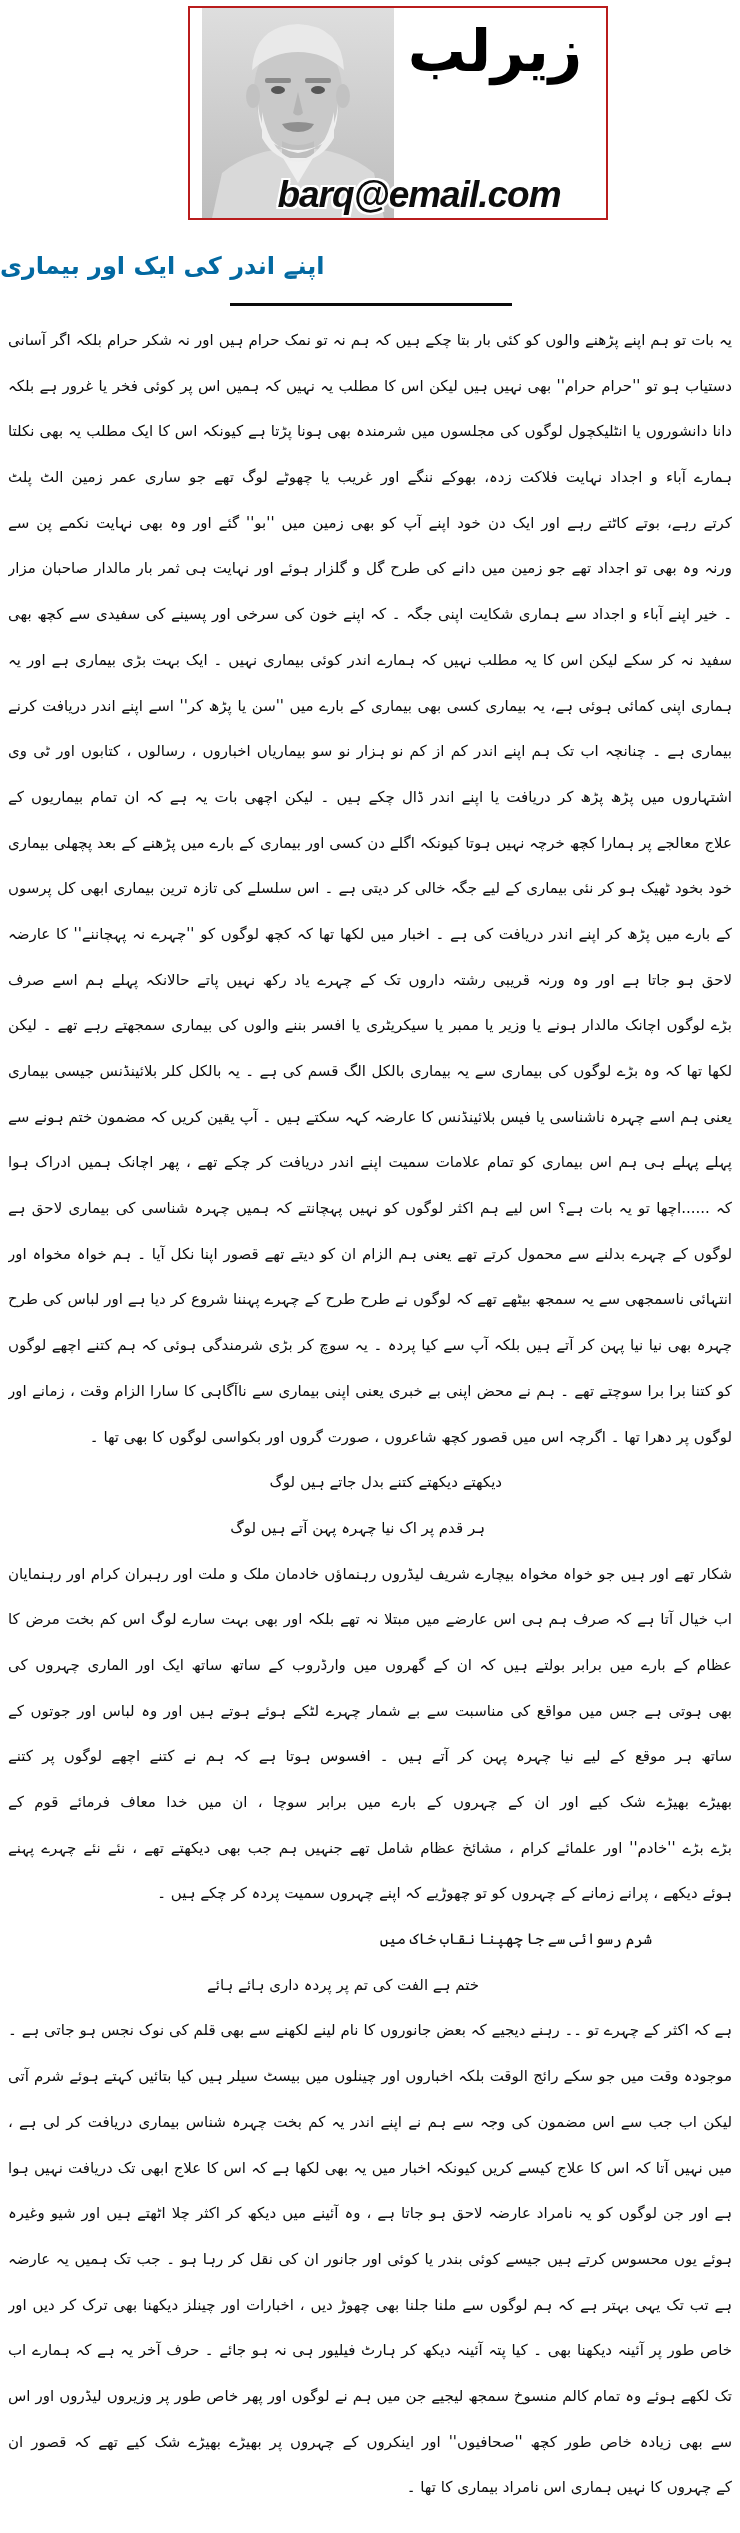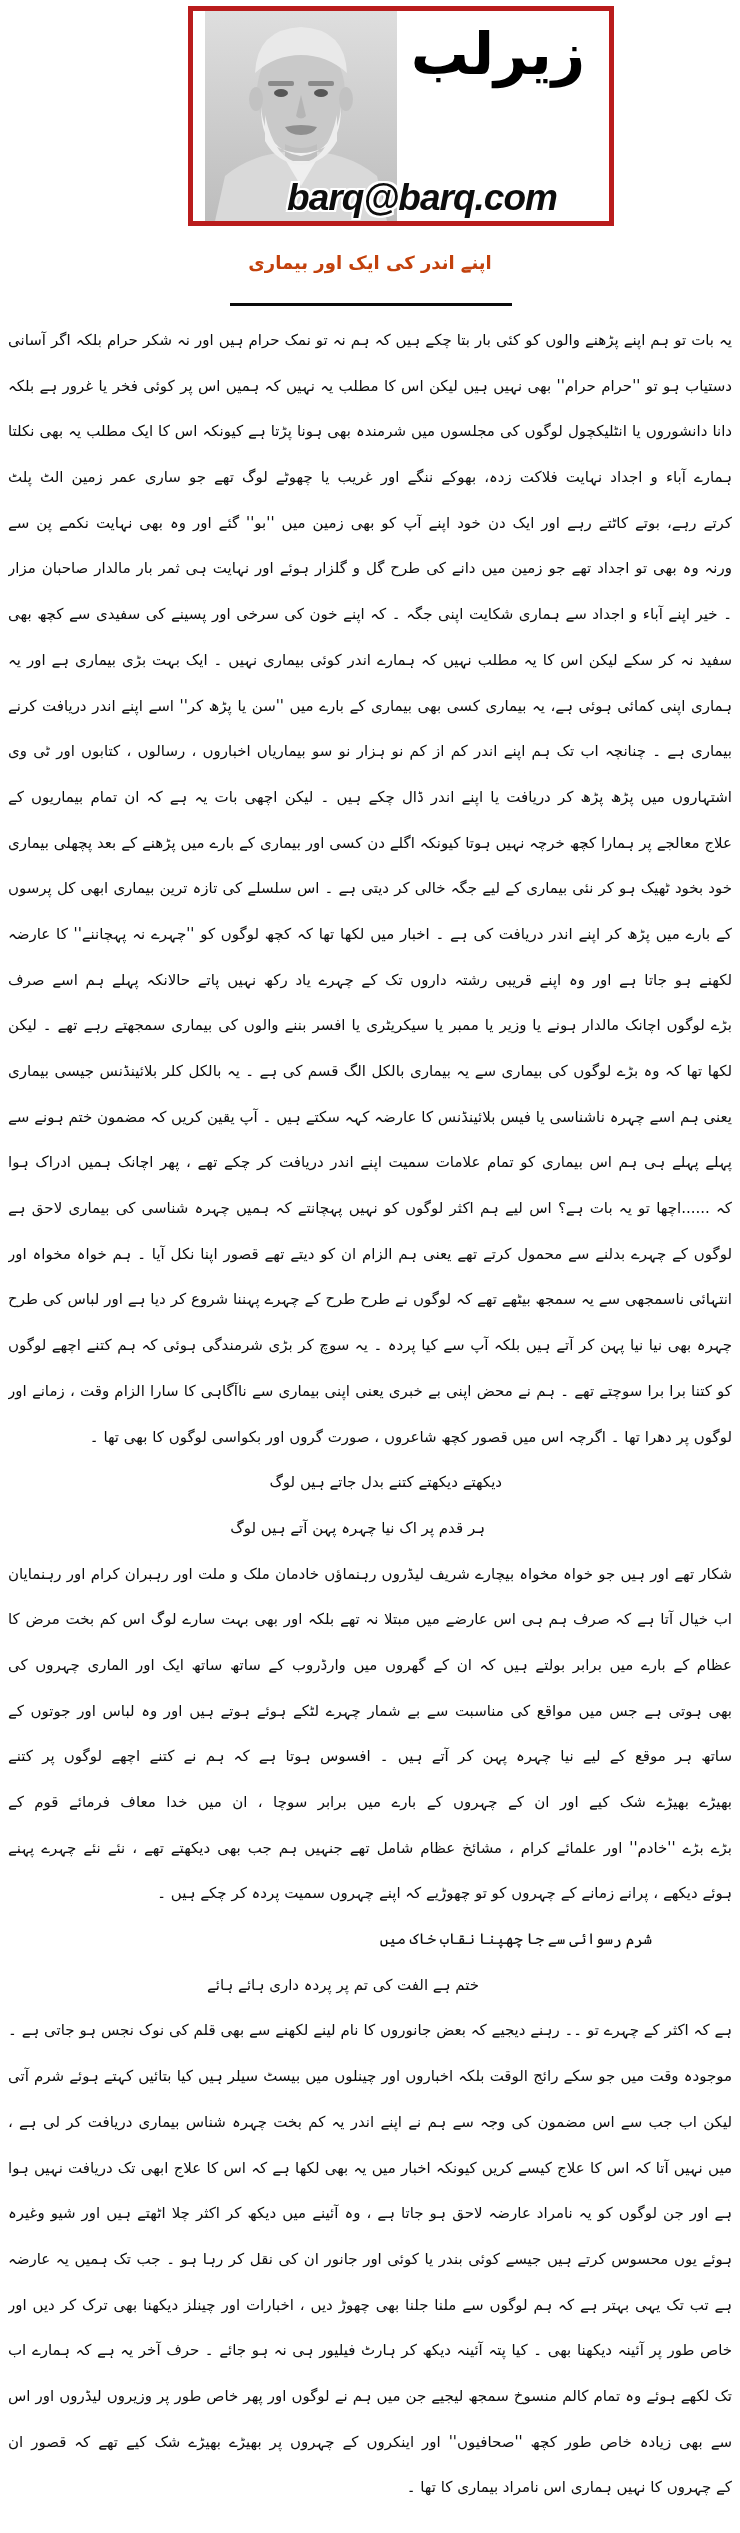--- a/index.html
+++ b/index.html
@@ -7,21 +7,21 @@
     position:relative;
     width:740px;height:2533px;
     background:#ffffff;
     color:#111;
     font-family:"DejaVu Sans",sans-serif;
     overflow:hidden;
   }
   
   #header-box{
     position:absolute;left:188px;top:6px;width:416px;height:210px;
-    border:5px solid #b91c1c;background:#fff;
+    border:2px solid #b91c1c;background:#fff;
   }
   #photo{
     position:absolute;left:12px;top:0;width:192px;height:100%;
   }
   #photo svg{width:100%;height:100%;display:block;}
   #column-title{
     position:absolute;right:6px;top:12px;width:210px;
     text-align:center;font-size:58px;font-weight:bold;
     direction:rtl;line-height:1.1;color:#000;
   }
@@ -36,22 +36,22 @@
     font-family:"Liberation Sans",sans-serif;
     font-size:37px;font-weight:bold;font-style:italic;
     letter-spacing:-1px;color:#0d0d0d;
     text-shadow:-2px 0 #fff,2px 0 #fff,0 -2px #fff,0 2px #fff,
                 -2px -2px #fff,2px 2px #fff,-2px 2px #fff,2px -2px #fff;
     white-space:nowrap;
   }
   
   #article-title{
     position:absolute;top:252px;left:0;right:0;
-    text-align:center;direction:rtl;
-    font-size:18px;font-weight:bold;color:#c2410c;
+    text-align:left;direction:rtl;
+    font-size:24px;font-weight:bold;color:#0369a1;
   }
   #title-underline{
     position:absolute;top:303px;left:230px;width:282px;height:0;
     border-top:3px solid #0a0a0a;
   }
   
   #article-body{
     position:absolute;top:318px;left:8px;right:8px;
     direction:rtl;
     font-size:15px;
@@ -103,21 +103,21 @@
         <ellipse cx="116" cy="82" rx="7" ry="4" fill="#555"></ellipse>
 
         <path d="M96 84 L91 105 Q96 110 101 105 Z" fill="#b5b5b5"></path>
 
         <path d="M56 96 Q60 140 96 145 Q132 140 136 96 Q136 128 120 136 Q108 142 96 142 Q84 142 72 136 Q56 128 56 96 Z" fill="#f0f0f0"></path>
         <path d="M80 116 Q96 112 112 116 Q108 124 96 124 Q84 124 80 116 Z" fill="#8f8f8f"></path>
         <path d="M60 104 Q70 150 96 152 Q122 150 132 104 L132 130 Q120 152 96 154 Q72 152 60 130 Z" fill="#ededed"></path>
       </svg>
     </div>
     <div id="column-title">زیرلب</div>
-    <div id="author-email">barq@barq.com</div>
+    <div id="author-email">barq@email.com</div>
   </div>
 
   <div id="article-title">اپنے اندر کی ایک اور بیماری</div>
   <div id="title-underline"></div>
 
   <div id="article-body">
       <div>
         <div class="bl">یہ بات تو ہم اپنے پڑھنے والوں کو کئی بار بتا چکے ہیں کہ ہم نہ تو نمک حرام ہیں اور نہ شکر حرام بلکہ اگر آسانی سے</div>
         <div class="bl">دستیاب ہو تو ''حرام حرام'' بھی نہیں ہیں لیکن اس کا مطلب یہ نہیں کہ ہمیں اس پر کوئی فخر یا غرور ہے بلکہ اکثر</div>
         <div class="bl">دانا دانشوروں یا انٹلیکچول لوگوں کی مجلسوں میں شرمندہ بھی ہونا پڑتا ہے کیونکہ اس کا ایک مطلب یہ بھی نکلتا ہے کہ</div>
@@ -125,21 +125,21 @@
         <div class="bl">کرتے رہے، بوتے کاٹتے رہے اور ایک دن خود اپنے آپ کو بھی زمین میں ''بو'' گئے اور وہ بھی نہایت نکمے پن سے</div>
         <div class="bl">ورنہ وہ بھی تو اجداد تھے جو زمین میں دانے کی طرح گل و گلزار ہوئے اور نہایت ہی ثمر بار مالدار صاحبان مزار ہوئے</div>
         <div class="bl">۔ خیر اپنے آباء و اجداد سے ہماری شکایت اپنی جگہ ۔ کہ اپنے خون کی سرخی اور پسینے کی سفیدی سے کچھ بھی سرخ و</div>
         <div class="bl">سفید نہ کر سکے لیکن اس کا یہ مطلب نہیں کہ ہمارے اندر کوئی بیماری نہیں ۔ ایک بہت بڑی بیماری ہے اور یہ خود</div>
         <div class="bl">ہماری اپنی کمائی ہوئی ہے، یہ بیماری کسی بھی بیماری کے بارے میں ''سن یا پڑھ کر'' اسے اپنے اندر دریافت کرنے کی</div>
         <div class="bl">بیماری ہے ۔ چنانچہ اب تک ہم اپنے اندر کم از کم نو ہزار نو سو بیماریاں اخباروں ، رسالوں ، کتابوں اور ٹی وی</div>
         <div class="bl">اشتہاروں میں پڑھ پڑھ کر دریافت یا اپنے اندر ڈال چکے ہیں ۔ لیکن اچھی بات یہ ہے کہ ان تمام بیماریوں کے</div>
         <div class="bl">علاج معالجے پر ہمارا کچھ خرچہ نہیں ہوتا کیونکہ اگلے دن کسی اور بیماری کے بارے میں پڑھنے کے بعد پچھلی بیماری</div>
         <div class="bl">خود بخود ٹھیک ہو کر نئی بیماری کے لیے جگہ خالی کر دیتی ہے ۔ اس سلسلے کی تازہ ترین بیماری ابھی کل پرسوں ہی اس</div>
         <div class="bl">کے بارے میں پڑھ کر اپنے اندر دریافت کی ہے ۔ اخبار میں لکھا تھا کہ کچھ لوگوں کو ''چہرے نہ پہچاننے'' کا عارضہ</div>
-        <div class="bl">لکھنے ہو جاتا ہے اور وہ اپنے قریبی رشتہ داروں تک کے چہرے یاد رکھ نہیں پاتے حالانکہ پہلے ہم اسے صرف</div>
+        <div class="bl">لاحق ہو جاتا ہے اور وہ ورنہ قریبی رشتہ داروں تک کے چہرے یاد رکھ نہیں پاتے حالانکہ پہلے ہم اسے صرف</div>
         <div class="bl">بڑے لوگوں اچانک مالدار ہونے یا وزیر یا ممبر یا سیکریٹری یا افسر بننے والوں کی بیماری سمجھتے رہے تھے ۔ لیکن اخبار میں</div>
         <div class="bl">لکھا تھا کہ وہ بڑے لوگوں کی بیماری سے یہ بیماری بالکل الگ قسم کی ہے ۔ یہ بالکل کلر بلائینڈنس جیسی بیماری نہیں ہے</div>
         <div class="bl">یعنی ہم اسے چہرہ ناشناسی یا فیس بلائینڈنس کا عارضہ کہہ سکتے ہیں ۔ آپ یقین کریں کہ مضمون ختم ہونے سے</div>
         <div class="bl">پہلے پہلے ہی ہم اس بیماری کو تمام علامات سمیت اپنے اندر دریافت کر چکے تھے ، پھر اچانک ہمیں ادراک ہوا</div>
         <div class="bl">کہ ......اچھا تو یہ بات ہے؟ اس لیے ہم اکثر لوگوں کو نہیں پہچانتے کہ ہمیں چہرہ شناسی کی بیماری لاحق ہے جسے ہم</div>
         <div class="bl">لوگوں کے چہرے بدلنے سے محمول کرتے تھے یعنی ہم الزام ان کو دیتے تھے قصور اپنا نکل آیا ۔ ہم خواہ مخواہ اور</div>
         <div class="bl">انتہائی ناسمجھی سے یہ سمجھ بیٹھے تھے کہ لوگوں نے طرح طرح کے چہرے پہننا شروع کر دیا ہے اور لباس کی طرح</div>
         <div class="bl">چہرہ بھی نیا نیا پہن کر آتے ہیں بلکہ آپ سے کیا پردہ ۔ یہ سوچ کر بڑی شرمندگی ہوئی کہ ہم کتنے اچھے لوگوں</div>
         <div class="bl">کو کتنا برا برا سوچتے تھے ۔ ہم نے محض اپنی بے خبری یعنی اپنی بیماری سے ناآگاہی کا سارا الزام وقت ، زمانے اور</div>
         <div class="bl pl">لوگوں پر دھرا تھا ۔ اگرچہ اس میں قصور کچھ شاعروں ، صورت گروں اور بکواسی لوگوں کا بھی تھا ۔</div>

